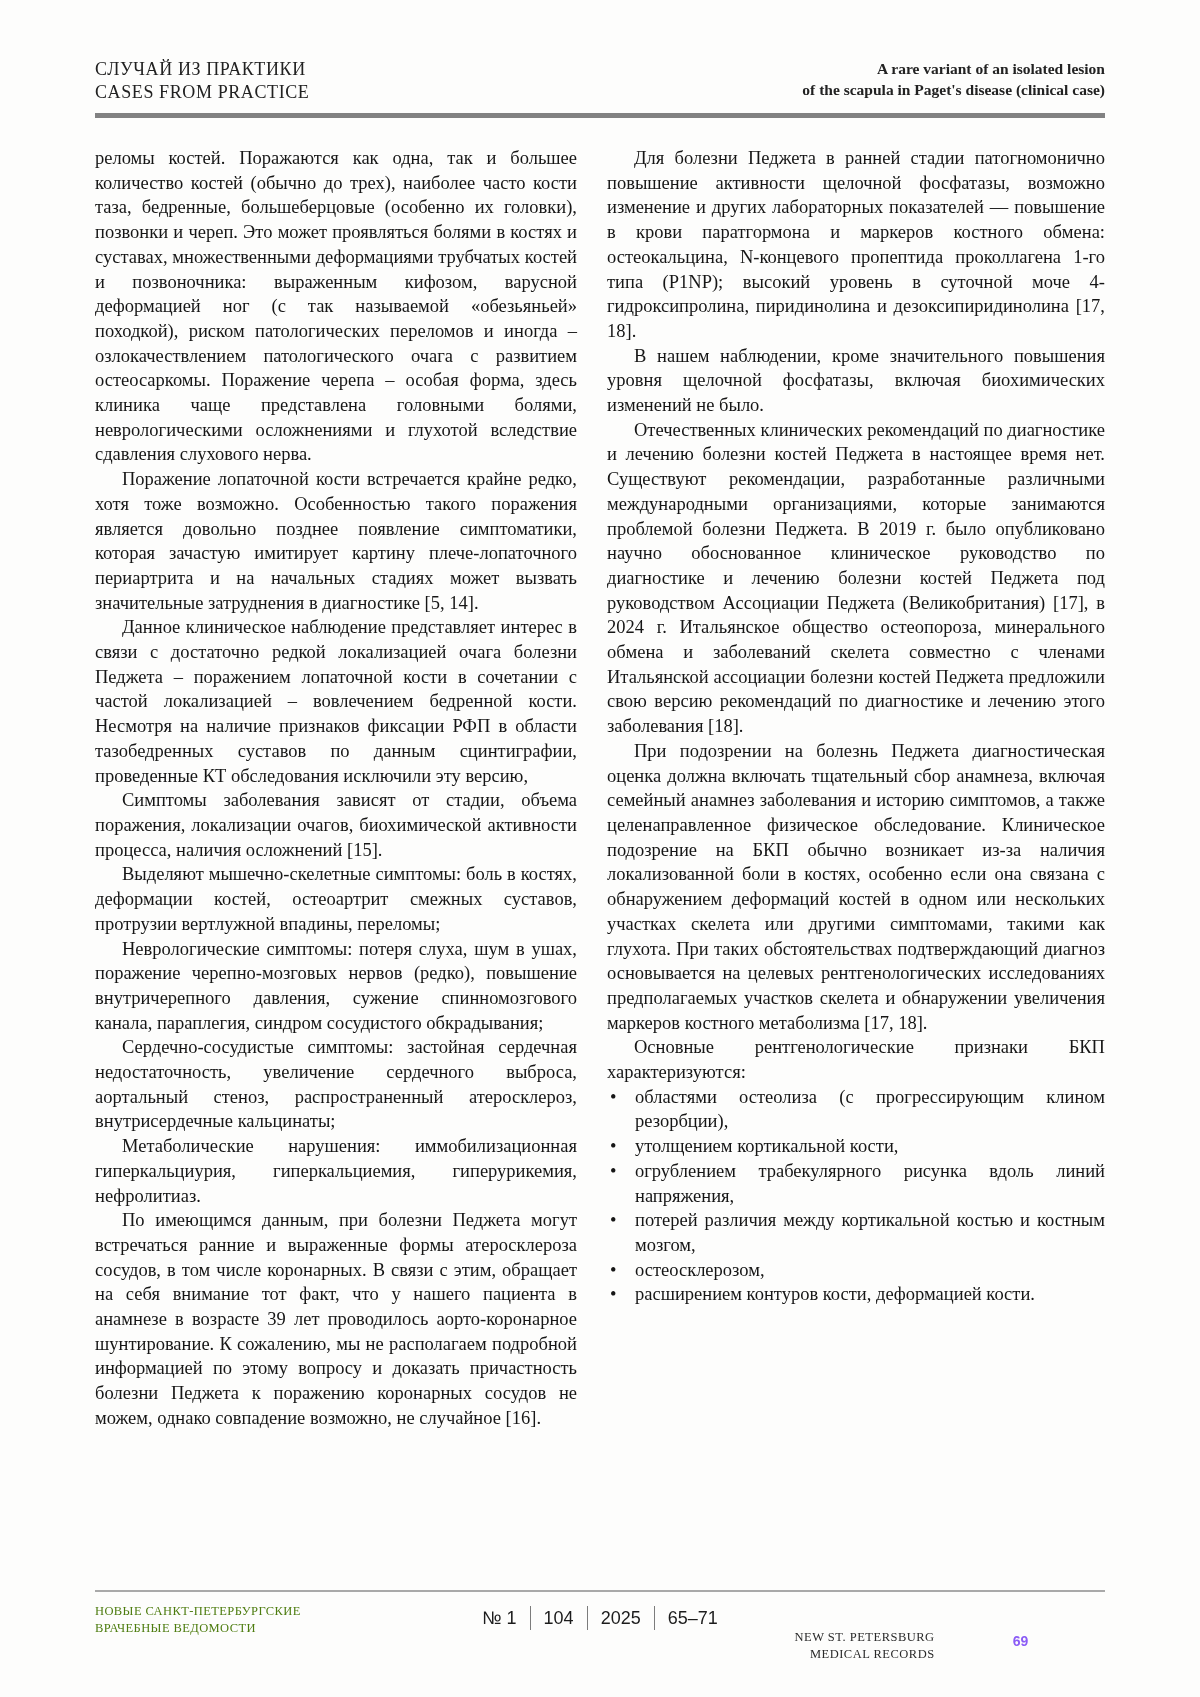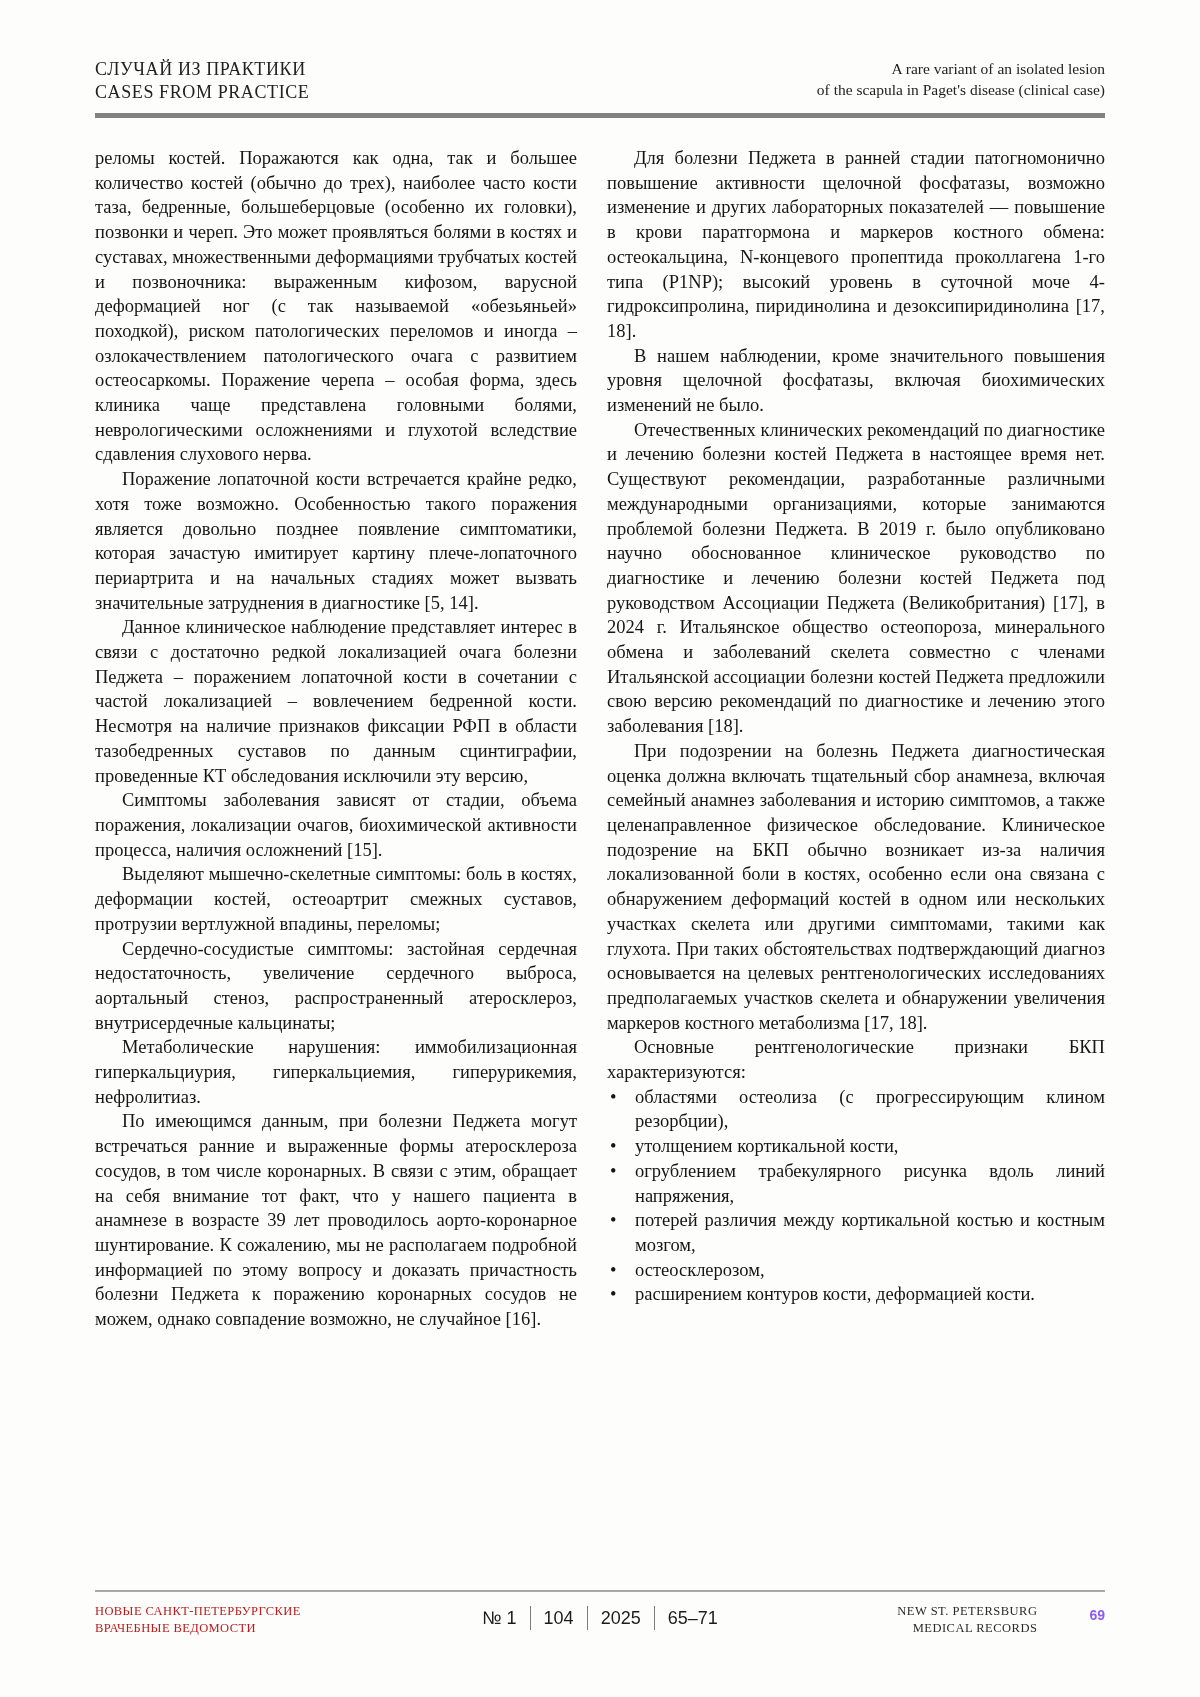--- a/index.html
+++ b/index.html
@@ -37,20 +37,21 @@
     white-space: nowrap;
   }
   .header-right {
     text-align: right;
   }
   .header-right div {
     font-size: 15.5px;
     line-height: 21px;
     color: #222;
     white-space: nowrap;
+    font-weight: bold;
   }
   .rule-thick {
     height: 5px;
     background: #828282;
     margin-top: 9px;
   }
   
   .columns {
     display: flex;
     gap: 30px;
@@ -87,42 +88,43 @@
     border-top: 2px solid #a9a9a9;
     padding-top: 11px;
     display: grid;
     grid-template-columns: 1fr auto 1fr;
     align-items: flex-start;
   }
   .footer-left div {
     font-size: 12.5px;
     line-height: 16.5px;
     letter-spacing: 0.4px;
-    color: #b91c1c;
+    color: #4d7c0f;
     white-space: nowrap;
   }
   .footer-center {
     display: flex;
     align-items: center;
     gap: 13px;
     font-family: "Liberation Sans", sans-serif;
     font-size: 18px;
     color: #1c1c1c;
     padding-top: 3px;
   }
   .vbar {
     width: 1px;
     height: 24px;
     background: #7c7c7c;
   }
   .footer-right-wrap {
     display: flex;
-    justify-content: flex-end;
+    justify-content: center;
     align-items: flex-start;
-    gap: 52px;
+    gap: 78px;
+    margin-top: 26px;
   }
   .footer-right { text-align: right; }
   .footer-right div {
     font-size: 12.5px;
     line-height: 16.5px;
     letter-spacing: 0.5px;
     color: #2a2a2a;
     white-space: nowrap;
   }
   .page-num {
@@ -152,20 +154,21 @@
 
   <div class="rule-thick"></div>
 
   <div class="columns">
     <div class="col col-left" id="col-left">
         <div class="para">реломы костей. Поражаются как одна, так и большее количество костей (обычно до трех), наиболее часто кости таза, бедренные, большеберцовые (особенно их головки), позвонки и череп. Это может проявляться болями в костях и суставах, множественными деформациями трубчатых костей и позвоночника: выраженным кифозом, варусной деформацией ног (с так называемой «обезьяньей» походкой), риском патологических переломов и иногда – озлокачествлением патологического очага с развитием остеосаркомы. Поражение черепа – особая форма, здесь клиника чаще представлена головными болями, неврологическими осложнениями и глухотой вследствие сдавления слухового нерва.</div>
         <div class="para indent">Поражение лопаточной кости встречается крайне редко, хотя тоже возможно. Особенностью такого поражения является довольно позднее появление симптоматики, которая зачастую имитирует картину плече-лопаточного периартрита и на начальных стадиях может вызвать значительные затруднения в диагностике [5, 14].</div>
         <div class="para indent">Данное клиническое наблюдение представляет интерес в связи с достаточно редкой локализацией очага болезни Педжета – поражением лопаточной кости в сочетании с частой локализацией – вовлечением бедренной кости. Несмотря на наличие признаков фиксации РФП в области тазобедренных суставов по данным сцинтиграфии, проведенные КТ обследования исключили эту версию,</div>
         <div class="para indent">Симптомы заболевания зависят от стадии, объема поражения, локализации очагов, биохимической активности процесса, наличия осложнений [15].</div>
         <div class="para indent">Выделяют мышечно-скелетные симптомы: боль в костях, деформации костей, остеоартрит смежных суставов, протрузии вертлужной впадины, переломы;</div>
+        <div class="para indent">Неврологические симптомы: потеря слуха, шум в ушах, поражение черепно-мозговых нервов (редко), повышение внутричерепного давления, сужение спинномозгового канала, параплегия, синдром сосудистого обкрадывания;</div>
         <div class="para indent">Сердечно-сосудистые симптомы: застойная сердечная недостаточность, увеличение сердечного выброса, аортальный стеноз, распространенный атеросклероз, внутрисердечные кальцинаты;</div>
         <div class="para indent">Метаболические нарушения: иммобилизационная гиперкальциурия, гиперкальциемия, гиперурикемия, нефролитиаз.</div>
         <div class="para indent">По имеющимся данным, при болезни Педжета могут встречаться ранние и выраженные формы атеросклероза сосудов, в том числе коронарных. В связи с этим, обращает на себя внимание тот факт, что у нашего пациента в анамнезе в возрасте 39 лет проводилось аорто-коронарное шунтирование. К сожалению, мы не располагаем подробной информацией по этому вопросу и доказать причастность болезни Педжета к поражению коронарных сосудов не можем, однако совпадение возможно, не случайное [16].</div>
       </div>
     <div class="col col-right" id="col-right">
         <div class="para indent">Для болезни Педжета в ранней стадии патогномонично повышение активности щелочной фосфатазы, возможно изменение и других лабораторных показателей — повышение в крови паратгормона и маркеров костного обмена: остеокальцина, N-концевого пропептида проколлагена 1-го типа (P1NP); высокий уровень в суточной моче 4-гидроксипролина, пиридинолина и дезоксипиридинолина [17, 18].</div>
         <div class="para indent">В нашем наблюдении, кроме значительного повышения уровня щелочной фосфатазы, включая биохимических изменений не было.</div>
         <div class="para indent">Отечественных клинических рекомендаций по диагностике и лечению болезни костей Педжета в настоящее время нет. Существуют рекомендации, разработанные различными международными организациями, которые занимаются проблемой болезни Педжета. В 2019 г. было опубликовано научно обоснованное клиническое руководство по диагностике и лечению болезни костей Педжета под руководством Ассоциации Педжета (Великобритания) [17], в 2024 г. Итальянское общество остеопороза, минерального обмена и заболеваний скелета совместно с членами Итальянской ассоциации болезни костей Педжета предложили свою версию рекомендаций по диагностике и лечению этого заболевания [18].</div>
         <div class="para indent">При подозрении на болезнь Педжета диагностическая оценка должна включать тщательный сбор анамнеза, включая семейный анамнез заболевания и историю симптомов, а также целенаправленное физическое обследование. Клиническое подозрение на БКП обычно возникает из-за наличия локализованной боли в костях, особенно если она связана с обнаружением деформаций костей в одном или нескольких участках скелета или другими симптомами, такими как глухота. При таких обстоятельствах подтверждающий диагноз основывается на целевых рентгенологических исследованиях предполагаемых участков скелета и обнаружении увеличения маркеров костного метаболизма [17, 18].</div>
         <div class="para indent">Основные рентгенологические признаки БКП характеризуются:</div>

